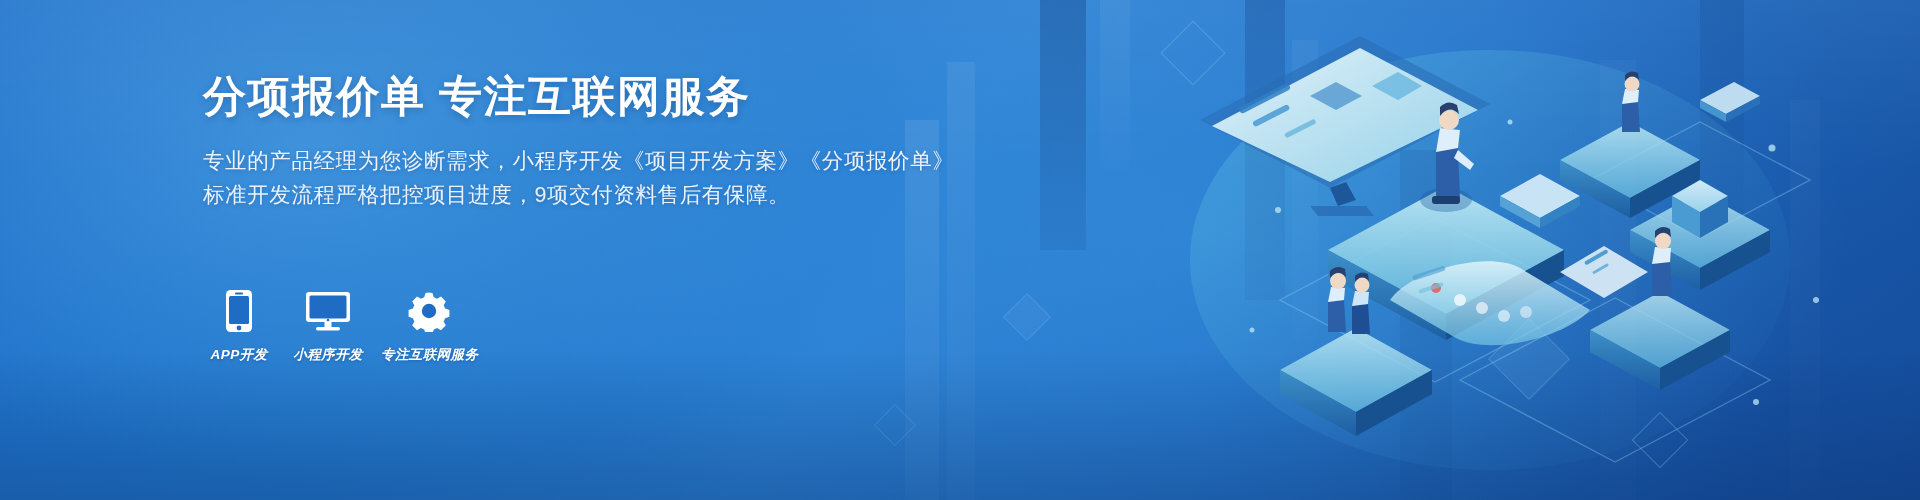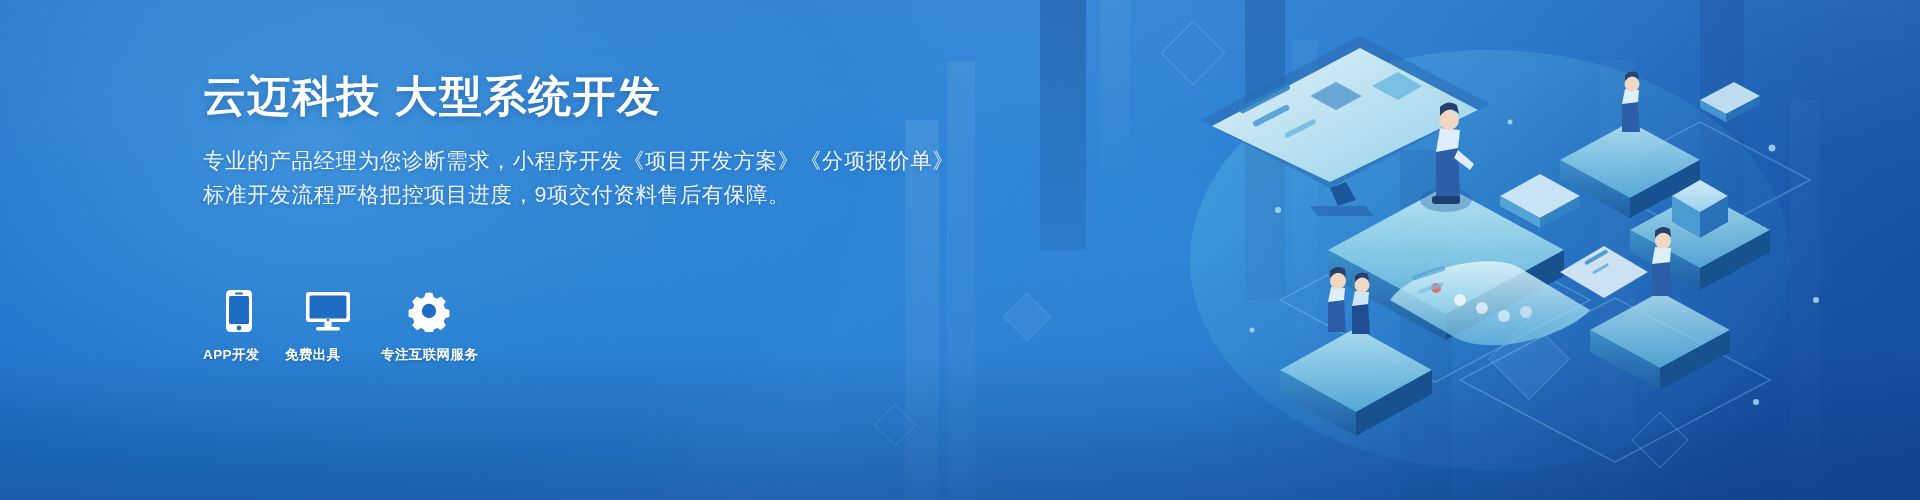--- a/index.html
+++ b/index.html
@@ -33,21 +33,21 @@
   }
   .subtitle{ margin-top:22px; }
   .sub-line{
     color:#eaf3fd; font-size:21.5px; line-height:34px;
     letter-spacing:0.6px; white-space:nowrap;
     text-shadow:0 1px 4px rgba(10,45,100,0.25);
   }
 
   
   .icon-row{ position:absolute; left:203px; top:288px; display:flex; align-items:flex-end; z-index:6; }
-  .icon-item{ width:72px; margin-right:10px; text-align:left; }
+  .icon-item{ width:72px; margin-right:10px; text-align:center;font-style:italic; }
   .icon-wrap{ height:46px; display:flex; align-items:center; justify-content:center; }
   .icon-wrap svg{ display:block; }
   .icon-label{
     margin-top:12px; color:#ffffff; font-size:13.5px; font-weight:bold;
     letter-spacing:0.4px; white-space:nowrap;
     text-shadow:0 1px 3px rgba(10,45,100,0.35);
   }
   .icon-item.wide{ width:86px; }
   .icon-item.wide2{ width:96px; }
 
@@ -240,21 +240,21 @@
         <circle cx="612" cy="148" r="3.5"></circle>
         <circle cx="656" cy="300" r="3"></circle>
         <circle cx="92" cy="330" r="2.5"></circle>
         <circle cx="596" cy="402" r="3"></circle>
         <circle cx="350" cy="122" r="2.5"></circle>
       </g>
     </svg>
   </div>
 
   <div class="left-content">
-    <h1 class="headline">云迈科技 大型系统开发</h1>
+    <h1 class="headline">分项报价单 专注互联网服务</h1>
     <div class="subtitle">
       <div class="sub-line">专业的产品经理为您诊断需求，小程序开发《项目开发方案》《分项报价单》</div>
       <div class="sub-line">标准开发流程严格把控项目进度，9项交付资料售后有保障。</div>
     </div>
   </div>
 
   <div class="icon-row">
 
     <div class="icon-item">
       <div class="icon-wrap">
@@ -273,21 +273,21 @@
     <div class="icon-item wide">
       <div class="icon-wrap">
         <svg width="46" height="42" viewBox="0 0 46 42">
           <rect x="1" y="2" width="44" height="30" rx="3" fill="#ffffff"></rect>
           <rect x="4.5" y="5.5" width="37" height="23" rx="1.5" fill="#1f6cc4"></rect>
           <circle cx="23" cy="30" r="1.3" fill="#1f6cc4"></circle>
           <rect x="19.5" y="32" width="7" height="5" fill="#ffffff"></rect>
           <rect x="11" y="37" width="24" height="3.4" rx="1.7" fill="#ffffff"></rect>
         </svg>
       </div>
-      <div class="icon-label">免费出具</div>
+      <div class="icon-label">小程序开发</div>
     </div>
 
     <div class="icon-item wide2">
       <div class="icon-wrap">
         <svg width="42" height="42" viewBox="0 0 42 42">
           <path d="M21 2.5 l3.4 .5 l1.4 4.3 l3.3 1.4 l3.9 -2.1 l2.4 2.4 l2.4 2.4 l-2.1 3.9 l1.4 3.3 l4.3 1.4 l0 3.4 l0 3.4 l-4.3 1.4 l-1.4 3.3 l2.1 3.9 l-2.4 2.4 l-2.4 2.4 l-3.9 -2.1 l-3.3 1.4 l-1.4 4.3 l-3.4 0 l-3.4 0 l-1.4 -4.3 l-3.3 -1.4 l-3.9 2.1 l-2.4 -2.4 l-2.4 -2.4 l2.1 -3.9 l-1.4 -3.3 l-4.3 -1.4 l0 -3.4 l0 -3.4 l4.3 -1.4 l1.4 -3.3 l-2.1 -3.9 l2.4 -2.4 l2.4 -2.4 l3.9 2.1 l3.3 -1.4 l1.4 -4.3 Z" fill="#ffffff"></path>
           <circle cx="21" cy="21" r="7.2" fill="#1f6cc4"></circle>
         </svg>
       </div>
       <div class="icon-label">专注互联网服务</div>

